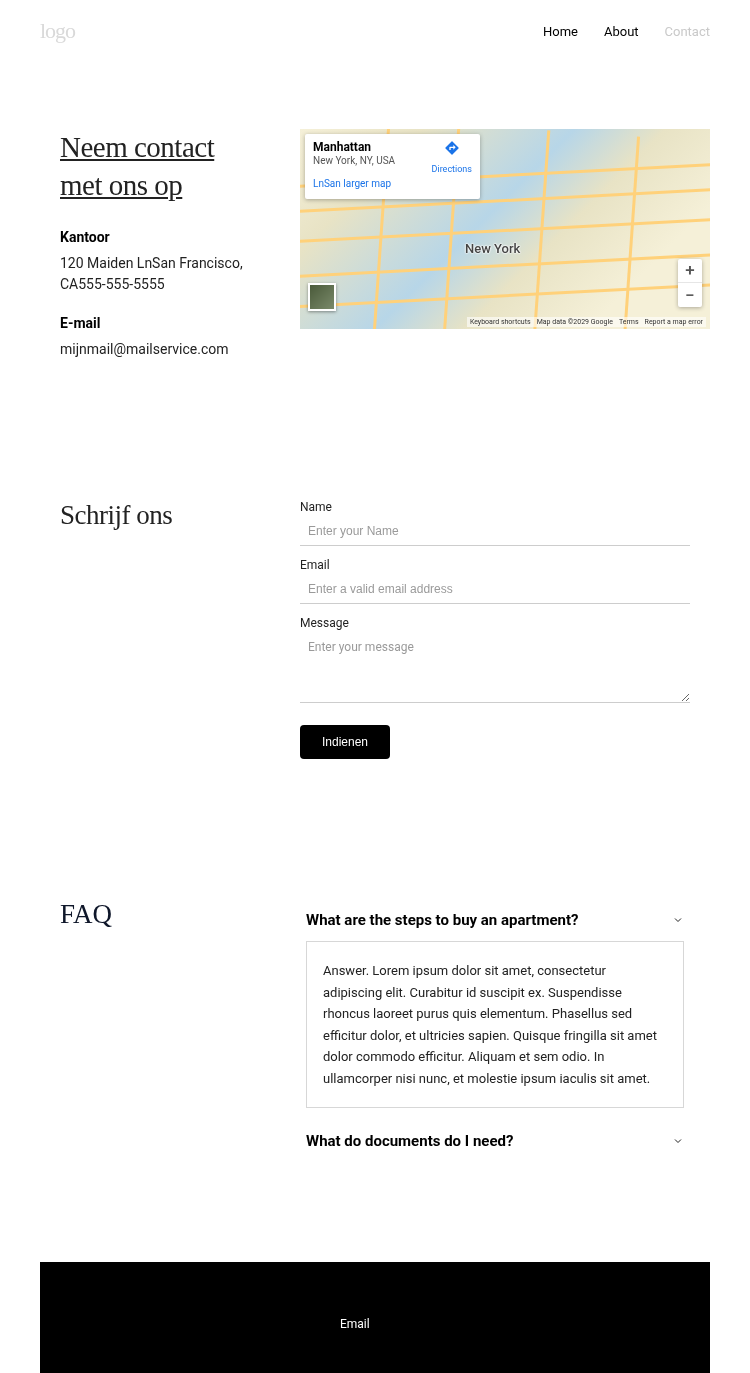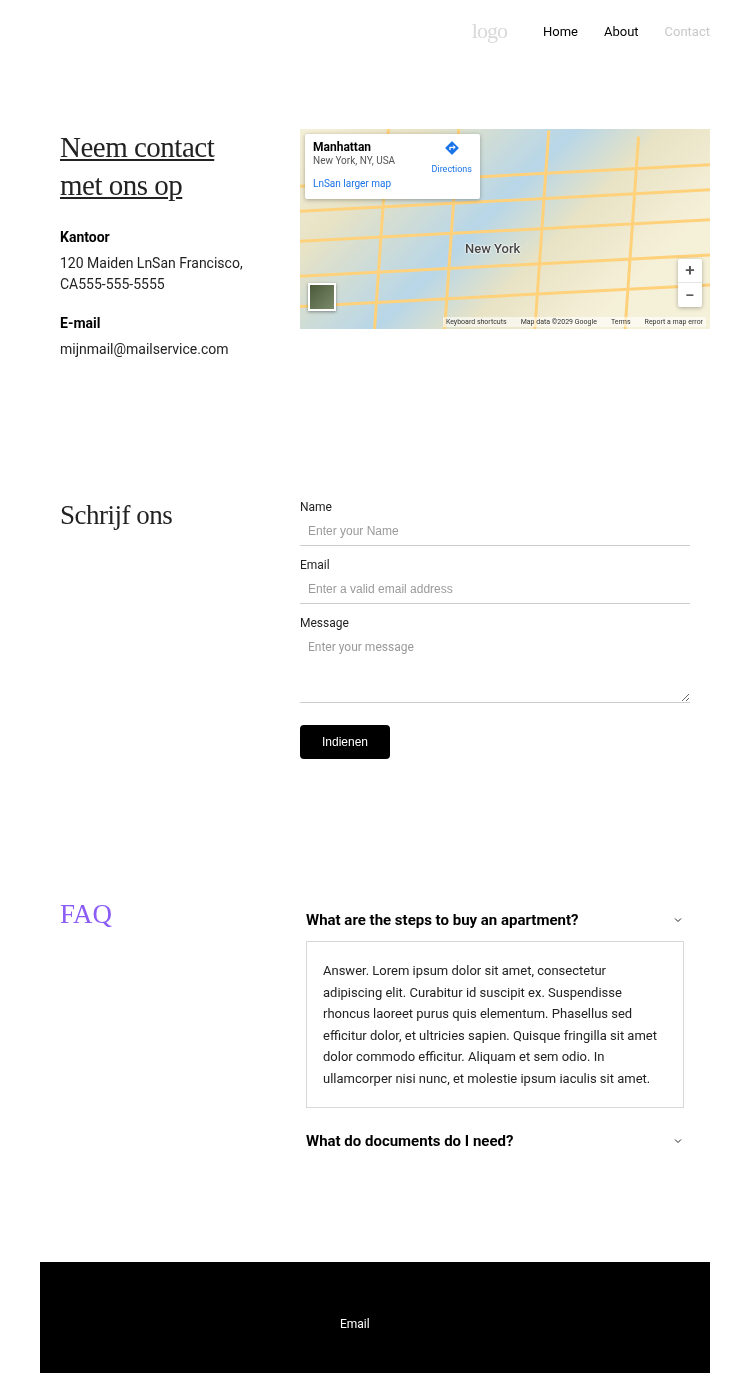--- a/index.html
+++ b/index.html
@@ -1,20 +1,20 @@
 <!DOCTYPE html>
 <html><head>
 <meta charset="utf-8">
 <style>
   * { box-sizing: border-box; margin: 0; padding: 0; }
   body { font-family: -apple-system, BlinkMacSystemFont, "Segoe UI", Roboto, "Helvetica Neue", Arial, sans-serif; background:#fff; color:#000; width:750px; }
   a { text-decoration:none; color:inherit; }
 
   
-  .topbar { display:flex; justify-content:flex-end; align-items:center; padding:18px 40px 0 40px;gap:36px; }
+  .topbar { display:flex; justify-content:space-between; align-items:center; padding:18px 40px 0 40px;gap:36px; }
   .logo { font-family: Georgia, serif; color:#d9d9d9; font-size:22px; font-weight:500; letter-spacing:-1px; }
   .nav { display:flex; gap:26px; font-size:13px; }
   .nav .active { color:#c9c9c9; }
 
   
   .contact-wrap { display:flex; padding:85px 40px 0 60px; gap:40px; }
   .contact-left { flex: 0 0 200px; }
   .contact-left h1 { font-family: Georgia, "Times New Roman", serif; font-weight:400; font-size:29px; line-height:1.3; color:#222; margin-bottom:25px; letter-spacing:-0.5px;text-decoration:underline; }
   .contact-left .label { font-weight:700; font-size:14px; margin-bottom:8px; }
   .contact-left .val { font-size:14px; line-height:1.5; color:#222; margin-bottom:20px; }
@@ -30,39 +30,39 @@
   .map-card .title { font-weight:700; font-size:12px; }
   .map-card .sub { font-size:10px; color:#555; margin-top:1px; }
   .map-card .dir { position:absolute; right:8px; top:6px; text-align:center; }
   .map-card .dir svg { display:block; margin:0 auto 1px auto; }
   .map-card .dir span { color:#1a73e8; font-size:9px; }
   .map-card .larger { color:#1a73e8; font-size:10px; margin-top:12px; display:inline-block; }
   .map-zoom { position:absolute; right:8px; bottom:22px; width:24px; background:#fff; border-radius:2px; box-shadow:0 1px 4px rgba(0,0,0,.3); }
   .map-zoom div { height:24px; display:flex; align-items:center; justify-content:center; font-size:17px; color:#555; cursor:pointer; font-weight:500; line-height:1; }
   .map-zoom div:first-child { border-bottom:1px solid #e6e6e6; }
   .map-thumb { position:absolute; left:8px; bottom:18px; width:28px; height:28px; background:linear-gradient(135deg,#4a5a3a,#7a8a6a); border:2px solid #fff; box-shadow:0 1px 3px rgba(0,0,0,.4); }
-  .map-attrib { position:absolute; bottom:2px; right:4px; font-size:7px; color:#333; background:rgba(255,255,255,.6); padding:1px 3px; display:flex; gap:14px; }
+  .map-attrib { position:absolute; bottom:2px; right:4px; font-size:7px; color:#333; background:rgba(255,255,255,.6); padding:1px 3px; display:flex; gap:6px; }
   .map-attrib span { white-space:nowrap; }
 
   
   .write-wrap { display:flex; padding:120px 40px 0 60px; gap:40px; }
   .write-left { flex:0 0 200px; }
   .write-left h2 { font-family: Georgia, "Times New Roman", serif; font-weight:400; font-size:27px; color:#222; letter-spacing:-0.5px; }
   .form { flex:1; padding-right:20px; }
   .field-label { font-size:12px; color:#222; margin-bottom:3px; margin-top:12px; display:block; }
   .field-label:first-child { margin-top:0; }
   .text-input { width:100%; border:none; border-bottom:1px solid #cdcdcd; padding:7px 8px; font-size:12px; outline:none; background:transparent; }
   .text-input::placeholder { color:#9a9a9a; }
   textarea.text-input { height:70px; resize:vertical; font-family:inherit; }
   .submit-btn { background:#000; color:#fff; border:none; padding:10px 22px; font-size:12px; border-radius:4px; margin-top:18px; cursor:pointer; }
 
   
   .faq-wrap { display:flex; padding:140px 40px 0 60px; gap:40px; }
   .faq-left { flex:0 0 200px; }
-  .faq-left h2 { font-family: Georgia, "Times New Roman", serif; font-weight:400; font-size:27px; color:#8b5cf6; }
+  .faq-left h2 { font-family: Georgia, "Times New Roman", serif; font-weight:400; font-size:27px; color:#0f172a; }
   .faq-right { flex:1; padding-right:20px; }
   .faq-item { padding:12px 6px; }
   .faq-q { font-weight:700; font-size:15px; display:flex; justify-content:space-between; align-items:center; cursor:pointer; }
   .chev { width:12px; height:12px; flex-shrink:0; }
   .faq-answer-box { border:1px solid #d7d7d7; padding:18px 16px; margin-top:12px; }
   .faq-answer-box p { font-size:13px; line-height:1.65; color:#222; }
 
   
   .newsletter { background:#000; margin:100px 40px 0 40px; padding:55px 40px 55px 20px; display:flex; gap:40px; color:#fff; }
   .newsletter-left { flex:0 0 240px; padding-left:4px; display:flex; align-items:center; }

